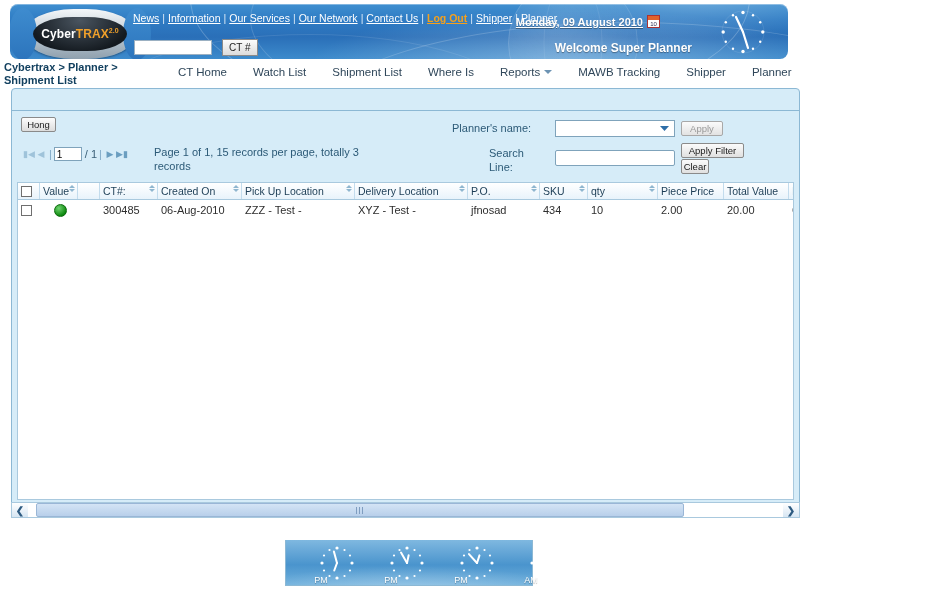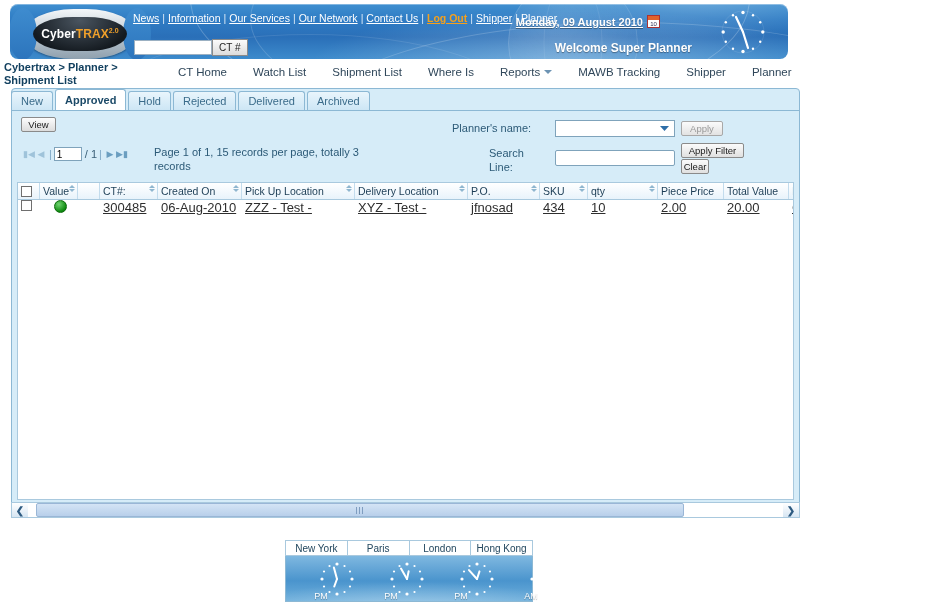--- a/index.html
+++ b/index.html
@@ -81,21 +81,21 @@
   .topnav .sep { color:#d9e8f6; padding:0 3px; text-decoration:none; }
 
   .ct-search {
     position:absolute; left:124px; top:35px; display:flex; align-items:center;
   }
   .ct-input {
     width:78px; height:15px; border:1px solid #9bb0c2; background:#fff;
     font-size:10px; padding:0 2px; outline:none;
   }
   .ct-btn {
-    height:17px; min-width:33px; padding:0 6px;
+    margin-left:10px; height:17px; min-width:33px; padding:0 6px;
     background: linear-gradient(180deg,#fbfbfb,#dcdcdc);
     border:1px solid #8a8a8a; font-size:10px; color:#222;
     display:flex; align-items:center; justify-content:center; cursor:pointer;
   }
 
   .hdr-date {
     position:absolute; right:128px; top:11px; display:flex; align-items:center; gap:4px;
   }
   .hdr-date-text {
     font-size:11px; font-weight:bold; color:#ffffff;
@@ -243,21 +243,21 @@
     border-right:1px solid #c3dced; white-space:nowrap; overflow:hidden;
     cursor:pointer;
   }
   .gh .sorter {
     position:absolute; right:2px; top:2px; display:flex; flex-direction:column; gap:1px;
   }
   .sorter i { display:block; width:0;height:0; border-left:3px solid transparent;border-right:3px solid transparent; }
   .sorter i.up { border-bottom:3px solid #8fb6cf; }
   .sorter i.dn { border-top:3px solid #8fb6cf; }
 
-  .grid-row { display:flex; height:20px; align-items:flex-start; font-size:13px; color:#2e2e2e;text-decoration:underline; }
+  .grid-row { display:flex; height:20px; align-items:center; font-size:11px; color:#2e2e2e; }
   .gc { display:flex; align-items:center; padding-left:3px; white-space:nowrap; overflow:hidden; }
   .chk {
     width:11px; height:11px; border:1px solid #6f6f6f; background:#fff; display:inline-block;
   }
   .status-dot {
     width:13px; height:13px; border-radius:50%;
     background: radial-gradient(circle at 35% 30%, #6fd36f, #0f8a10 70%, #0a6a0c);
     border:1px solid #0a6a0c;
   }
 
@@ -404,31 +404,23 @@
       </div>
       <div class="item">
         <span>Shipper</span>
       </div>
       <div class="item">
         <span>Planner</span>
       </div>
     </div>
 
   <div class="panel"></div>
-  <div class="tabs" id="tabs">
-      <div class="tab">New</div>
-      <div class="tab active">Approved</div>
-      <div class="tab">Hold</div>
-      <div class="tab">Rejected</div>
-      <div class="tab">Delivered</div>
-      <div class="tab">Archived</div>
-    </div>
   <div class="panel-body"></div>
 
-  <div class="view-btn">View</div>
+  <div class="view-btn">Hong</div>
 
   <div class="pager">
     <span class="pg-arrow dim">▮◀</span>
     <span class="pg-arrow dim">◀</span>
     <span class="pg-bar">|</span>
     <input class="pg-input" type="text" value="1" style="">
     <span class="pg-total">/ 1</span>
     <span class="pg-bar">|</span>
     <span class="pg-arrow">▶</span>
     <span class="pg-arrow">▶▮</span>
@@ -554,26 +546,20 @@
     <div class="hs-track">
       <div class="hs-thumb">
         <span class="hs-grip"></span>
       </div>
     </div>
     <div class="hs-btn">❯</div>
   </div>
 
 
   <div class="clockbox">
-    <div class="clock-heads" id="clock-heads">
-        <div class="clock-head">New York</div>
-        <div class="clock-head">Paris</div>
-        <div class="clock-head">London</div>
-        <div class="clock-head">Hong Kong</div>
-      </div>
     <div class="clock-faces" id="clock-faces">
         <div class="clock-cell">
           <svg width="38" height="38" viewBox="0 0 38 38">
             <circle cx="19.00" cy="4.00" r="1.6" fill="#ffffff"></circle>
             <circle cx="26.50" cy="6.01" r="1.1" fill="#ffffff"></circle>
             <circle cx="31.99" cy="11.50" r="1.1" fill="#ffffff"></circle>
             <circle cx="34.00" cy="19.00" r="1.6" fill="#ffffff"></circle>
             <circle cx="31.99" cy="26.50" r="1.1" fill="#ffffff"></circle>
             <circle cx="26.50" cy="31.99" r="1.1" fill="#ffffff"></circle>
             <circle cx="19.00" cy="34.00" r="1.6" fill="#ffffff"></circle>

